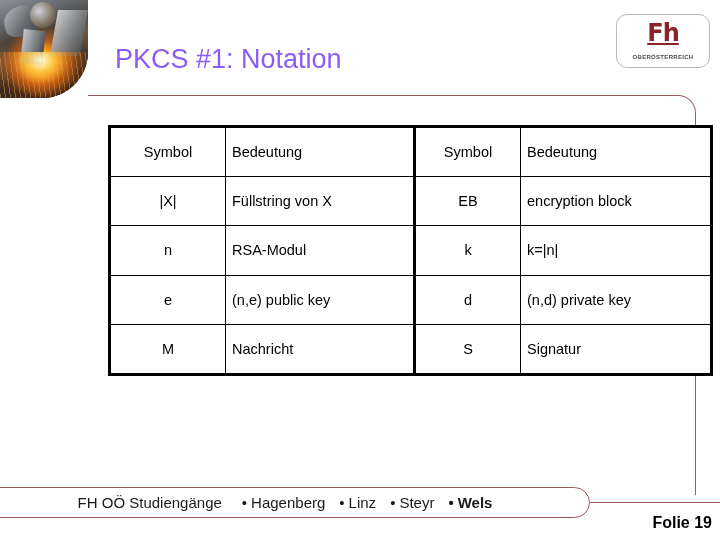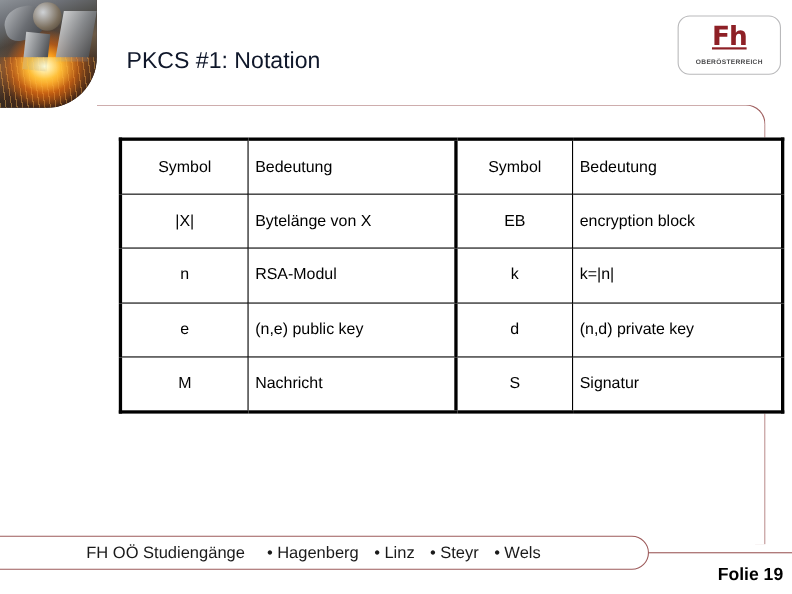--- a/index.html
+++ b/index.html
@@ -105,22 +105,22 @@
     font-weight: bold;
     letter-spacing: .3px;
     color: #4a4a4c;
   }
 
   
   .slide-title {
     position: absolute;
     left: 115px;
     top: 44px;
-    font-size: 21px;
-    color: #0f172a;
+    font-size: 27px;
+    color: #8b5cf6;
     letter-spacing: 0px;
     white-space: nowrap;
   }
 
   
   .content-frame {
     position: absolute;
     left: 88px;
     top: 95px;
     width: 608px;
@@ -202,21 +202,21 @@
     display: flex;
     align-items: center;
     justify-content: center;
     gap: 0;
     font-size: 15px;
     color: #1a1a1a;
     white-space: nowrap;
   }
   .footer-text .brand { margin-right: 20px; }
   .footer-text .campus { margin-right: 14px; }
-  .footer-text .campus:last-child { margin-right: 0; }
+  .footer-text .campus:last-child { margin-right: 0; font-weight: bold; }
   .footer-text .dot { margin-right: 4px; }
 
   .slide-number {
     position: absolute;
     right: 8px;
     bottom: 8px;
     font-size: 16px;
     font-weight: bold;
     color: #000000;
   }
@@ -245,21 +245,21 @@
 <table class="notation-table">
   <tbody>
     <tr>
       <td class="col-sym outer-left">Symbol</td>
       <td class="col-mean">Bedeutung</td>
       <td class="col-sym2 mid-sep">Symbol</td>
       <td class="col-mean2 outer-right">Bedeutung</td>
     </tr>
     <tr>
       <td class="col-sym outer-left">|X|</td>
-      <td class="col-mean">Bytelänge von X</td>
+      <td class="col-mean">Füllstring von X</td>
       <td class="col-sym2 mid-sep">EB</td>
       <td class="col-mean2 outer-right">encryption block</td>
     </tr>
     <tr>
       <td class="col-sym outer-left">n</td>
       <td class="col-mean">RSA-Modul</td>
       <td class="col-sym2 mid-sep">k</td>
       <td class="col-mean2 outer-right">k=|n|</td>
     </tr>
     <tr>

